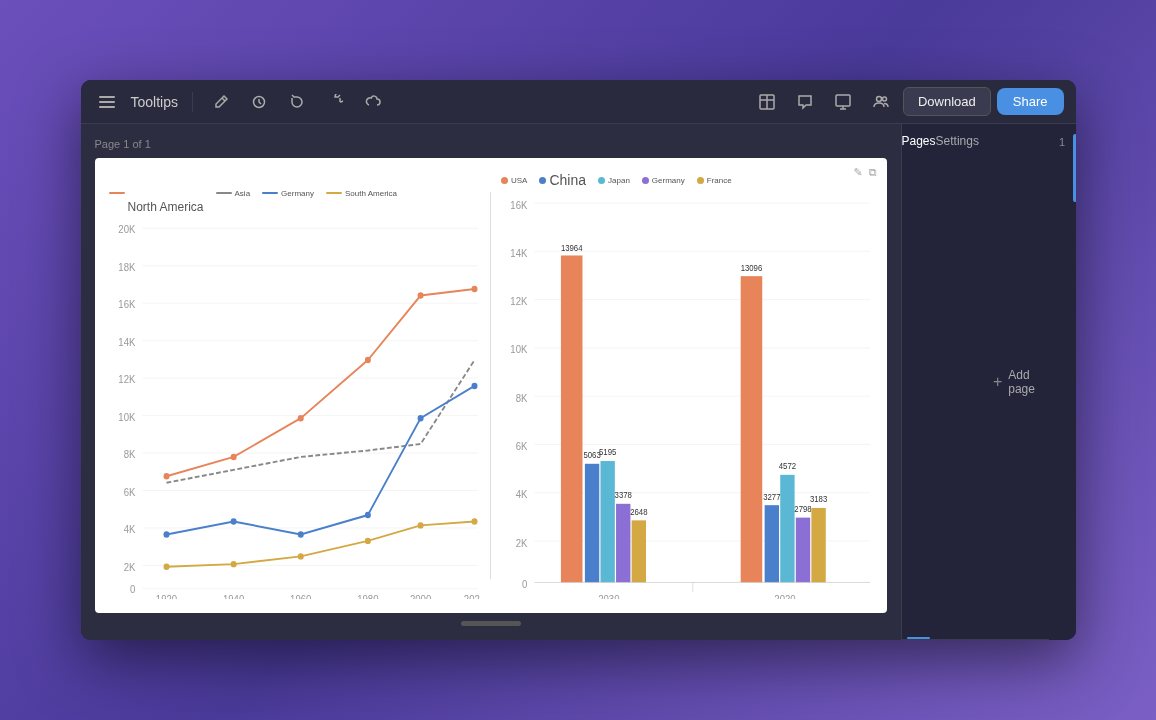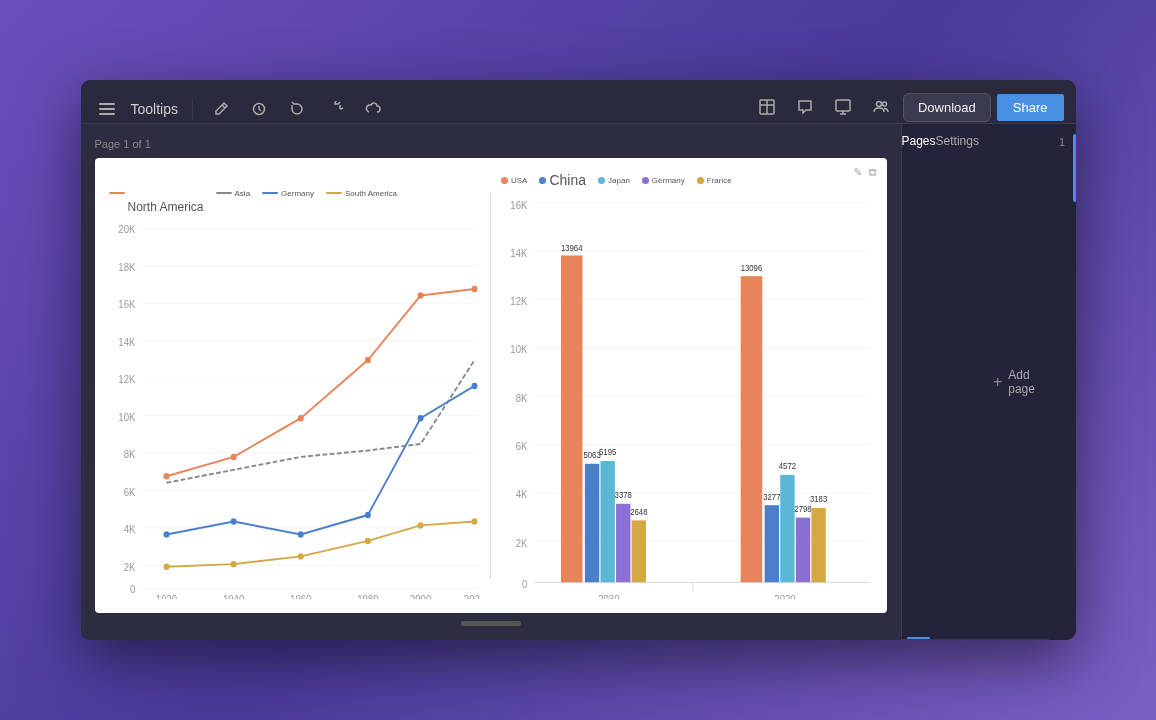--- a/index.html
+++ b/index.html
@@ -21,21 +21,21 @@
       display: flex;
       flex-direction: column;
       overflow: hidden;
       box-shadow: 0 20px 60px rgba(0,0,0,0.5);
     }
     
     .toolbar {
       background: #2a2a3e;
       height: 44px;
       display: flex;
-      align-items: flex-end;
+      align-items: center;
       padding: 0 12px;
       gap: 8px;
       flex-shrink: 0;
       border-bottom: 1px solid #3a3a50;
     }
     .toolbar-left {
       display: flex;
       align-items: center;
       gap: 10px;
       flex: 1;
@@ -85,21 +85,21 @@
       border-radius: 6px;
       padding: 6px 14px;
       font-size: 13px;
       cursor: pointer;
       white-space: nowrap;
     }
     .btn-share {
       background: #4a90e2;
       color: #fff;
       border: none;
-      border-radius: 2px;
+      border-radius: 8px;
       padding: 6px 16px;
       font-size: 13px;
       cursor: pointer;
       white-space: nowrap;
     }
     
     .main-content {
       display: flex;
       flex: 1;
       overflow: hidden;

